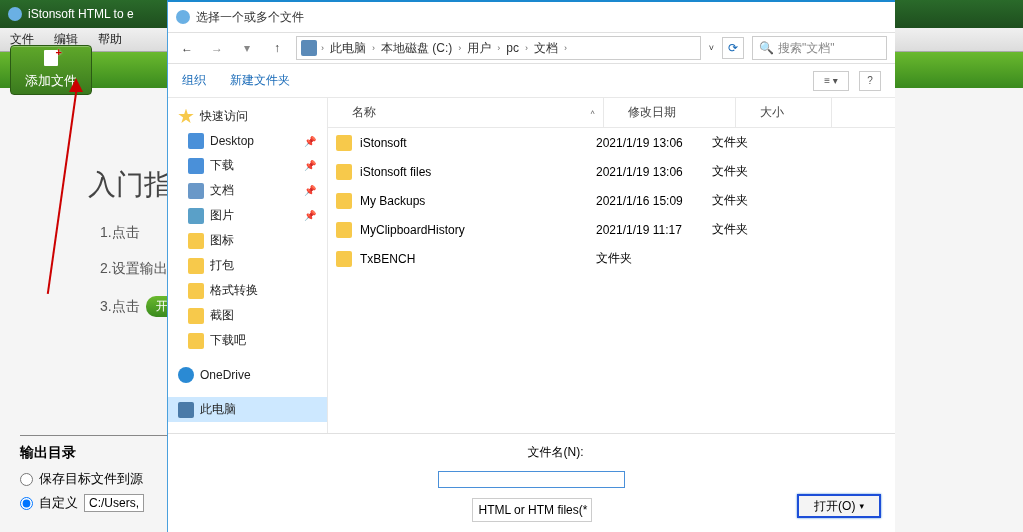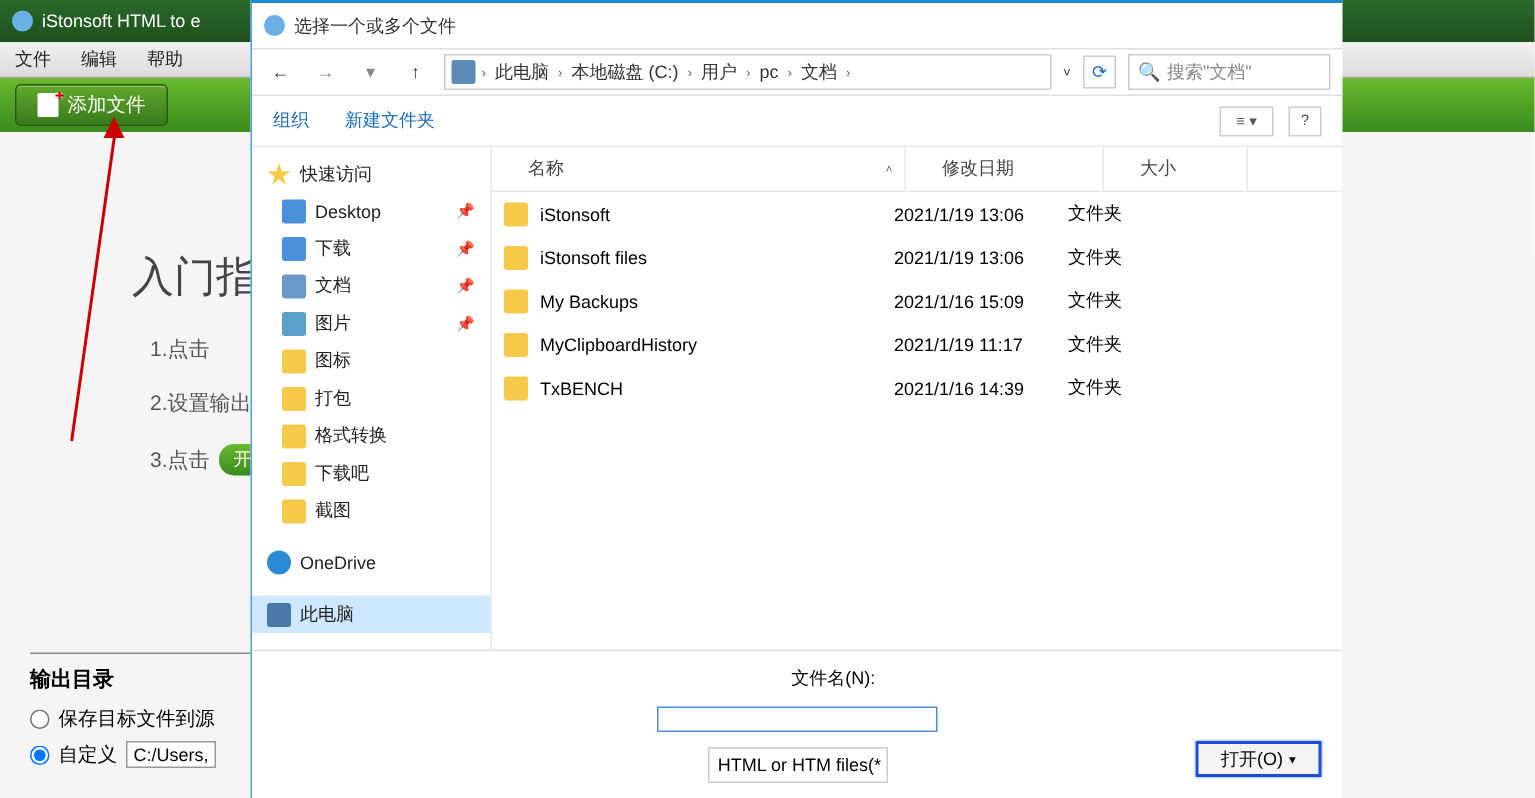--- a/index.html
+++ b/index.html
@@ -5,21 +5,21 @@
 * { margin: 0; padding: 0; box-sizing: border-box; font-family: "Microsoft YaHei", "Segoe UI", sans-serif; }
 body { width: 1023px; height: 532px; overflow: hidden; background: #fff; position: relative; }
 
 
 .app-window { position: absolute; left: 0; top: 0; width: 1023px; height: 532px; background: #f5f5f5; }
 .app-titlebar { height: 28px; background: linear-gradient(#2a6a2a, #1e4e1e); display: flex; align-items: center; padding: 0 8px; color: #fff; font-size: 12px; gap: 6px; }
 .app-titlebar .globe { width: 14px; height: 14px; background: #6ab0e4; border-radius: 50%; }
 .app-menubar { height: 24px; background: linear-gradient(#f0f0f0, #dcdcdc); border-bottom: 1px solid #aaa; display: flex; align-items: center; font-size: 12px; color: #222; }
 .app-menubar span { padding: 0 10px; }
 .app-toolbar { height: 36px; background: linear-gradient(#6ab92e, #3a8a1e); display: flex; align-items: center; padding: 0 10px; gap: 20px; }
-.add-btn { background: linear-gradient(#5fa82a, #3a7a1e); border: 1px solid #2a5a14; border-radius: 4px; padding: 4px 14px; color: #fff; font-size: 13px; display: flex; align-items: center; gap: 6px; box-shadow: inset 0 1px rgba(255,255,255,.3); }
+.add-btn { background: linear-gradient(#5fa82a, #3a7a1e); border: 1px solid #2a5a14; border-radius: 4px; padding: 4px 14px; color: #fff; font-size: 13px; display: flex; align-items: center; gap: 6px; box-shadow: inset 0 1px rgba(255,255,255,.3); flex-direction: column; }
 .add-btn .plus-doc { width: 14px; height: 16px; background: #fff; border-radius: 1px; position: relative; }
 .add-btn .plus-doc::after { content: "+"; position: absolute; right: -4px; top: -4px; color: #c00; font-weight: bold; font-size: 11px; text-shadow: 0 0 2px #fff; }
 .arrow-line { position: absolute; left: 76px; top: 86px; width: 2px; height: 210px; background: #c00; transform: rotate(8deg); transform-origin: top; }
 .arrow-head { position: absolute; left: 69px; top: 78px; width: 0; height: 0; border-left: 7px solid transparent; border-right: 7px solid transparent; border-bottom: 14px solid #c00; }
 .app-body { padding: 18px 20px; font-size: 13px; color: #333; }
 .guide-title { font-size: 28px; color: #444; margin: 60px 0 20px 68px; font-weight: normal; }
 .guide-step { margin: 18px 0 18px 80px; font-size: 14px; color: #555; display: flex; align-items: center; gap: 6px; }
 .green-pill { background: linear-gradient(#6ab92e, #3a8a1e); color: #fff; padding: 2px 10px; border-radius: 10px; font-size: 12px; }
 .output-section { position: absolute; left: 20px; bottom: 14px; width: 300px; }
 .output-title { font-weight: bold; font-size: 14px; border-top: 1px solid #888; padding-top: 8px; margin-bottom: 8px; }
@@ -206,25 +206,25 @@
           <div class="side-item indent7">
             <span class="ico folder"></span>
             <span>打包</span>
           </div>
           <div class="side-item indent7">
             <span class="ico folder"></span>
             <span>格式转换</span>
           </div>
           <div class="side-item indent7">
             <span class="ico folder"></span>
+            <span>截图</span>
+          </div>
+          <div class="side-item indent7">
+            <span class="ico folder"></span>
             <span>下载吧</span>
-          </div>
-          <div class="side-item indent7">
-            <span class="ico folder"></span>
-            <span>截图</span>
           </div>
         </div>
       <div class="side-gap"></div>
       <div class="side-item group">
         <span class="ico onedrive"></span>
         <span>OneDrive</span>
       </div>
       <div class="side-gap"></div>
       <div class="side-item group active">
         <span class="ico pc"></span>
@@ -281,21 +281,20 @@
             </div>
             <div class="col date">2021/1/19 11:17</div>
             <div class="col type">文件夹</div>
             <div class="col size"></div>
           </div>
           <div class="fl-row">
             <div class="col name">
               <span class="ico folder"></span>
               <span>TxBENCH</span>
             </div>
-            <div class="col date">2021/1/16 14:39</div>
             <div class="col type">文件夹</div>
             <div class="col size"></div>
           </div>
         </div>
     </div>
   </div>
 
   <div class="dlg-bottom">
     <div class="fn-label">文件名(N):</div>
     <input class="fn-input" style="">

